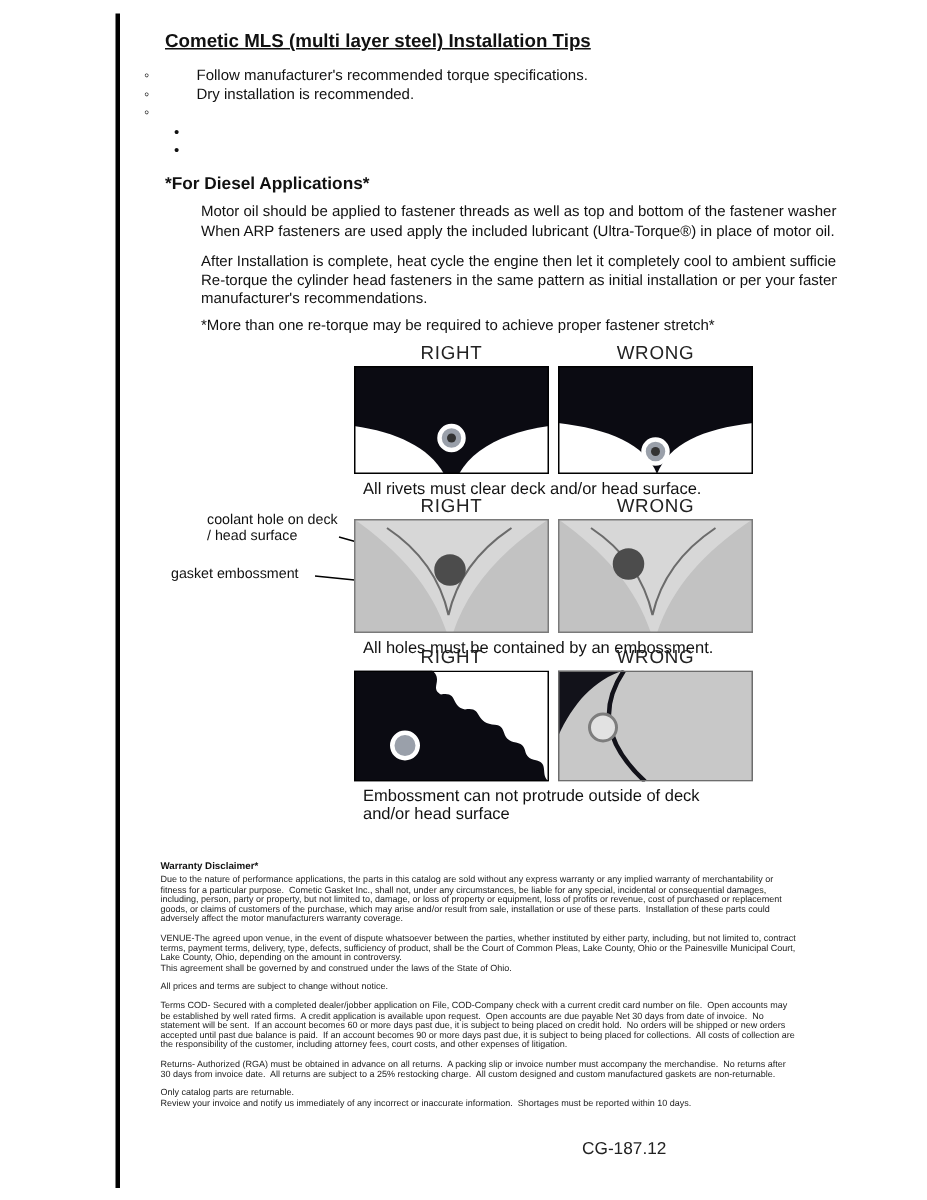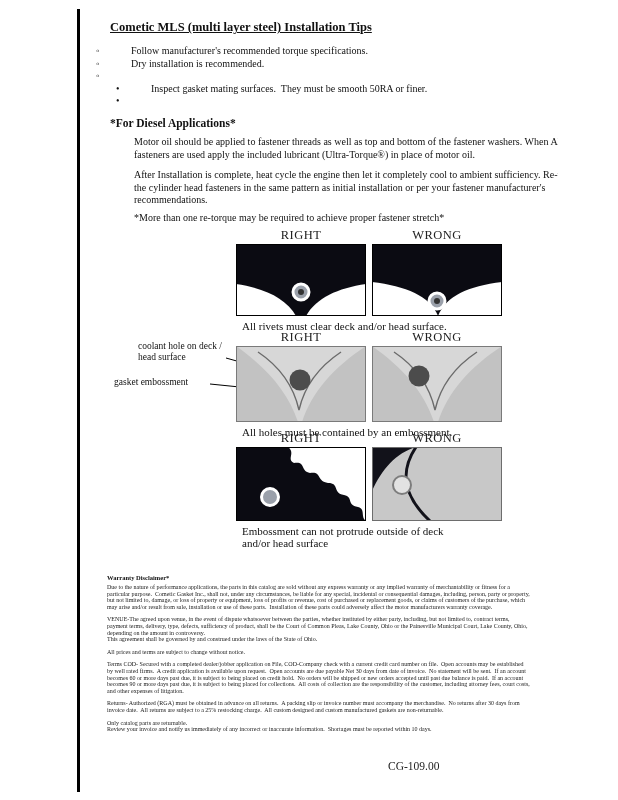--- a/index.html
+++ b/index.html
@@ -1,19 +1,19 @@
 <!DOCTYPE html>
 <html><head>
 <meta charset="utf-8">
 <style>
   * { margin:0; padding:0; box-sizing:border-box; }
   html,body { background:#ffffff; }
   .page {
     position:relative; width:558px; height:800px; background:#fff;
-    font-family:Liberation Serif, serif; color:#111; overflow:hidden;
+    font-family:Liberation Sans, sans-serif; color:#111; overflow:hidden;
   }
   .spine { position:absolute; left:77px; top:9px; width:3px; height:783px; background:#000; }
 
   .title {
     position:absolute; left:110px; top:20px; font-size:12.5px; font-weight:bold;
     text-decoration:underline; white-space:nowrap;
   }
 
   .tips { position:absolute; left:96px; top:45px; width:482px; font-size:10px; }
   .tip { display:flex; line-height:12.6px; }
@@ -56,21 +56,20 @@
     </div>
     <div class="tip">
       <span class="mk">◦</span>
       <span class="tx">Dry installation is recommended.</span>
     </div>
     <div class="tip">
       <span class="mk">◦</span>
     </div>
     <div class="tip sub">
       <span class="mk">•</span>
-      <span class="tx">Inspect gasket mating surfaces.  They must be smooth 50RA or finer.</span>
     </div>
     <div class="tip sub">
       <span class="mk">•</span>
     </div>
   </div>
 
   <div class="diesel-heading">*For Diesel Applications*</div>
   <div class="para p1">Motor oil should be applied to fastener threads as well as top and bottom of the fastener washers. When ARP fasteners are used apply the included lubricant (Ultra-Torque®) in place of motor oil.</div>
   <div class="para p2">After Installation is complete, heat cycle the engine then let it completely cool to ambient sufficiency. Re-torque the cylinder head fasteners in the same pattern as initial installation or per your fastener manufacturer's recommendations.</div>
   <div class="para p3">*More than one re-torque may be required to achieve proper fastener stretch*</div>
@@ -163,15 +162,15 @@
     <p>Due to the nature of performance applications, the parts in this catalog are sold without any express warranty or any implied warranty of merchantability or fitness for a particular purpose.  Cometic Gasket Inc., shall not, under any circumstances, be liable for any special, incidental or consequential damages, including, person, party or property, but not limited to, damage, or loss of property or equipment, loss of profits or revenue, cost of purchased or replacement goods, or claims of customers of the purchase, which may arise and/or result from sale, installation or use of these parts.  Installation of these parts could adversely affect the motor manufacturers warranty coverage.</p>
     <p>VENUE-The agreed upon venue, in the event of dispute whatsoever between the parties, whether instituted by either party, including, but not limited to, contract terms, payment terms, delivery, type, defects, sufficiency of product, shall be the Court of Common Pleas, Lake County, Ohio or the Painesville Municipal Court, Lake County, Ohio, depending on the amount in controversy.
 This agreement shall be governed by and construed under the laws of the State of Ohio.</p>
     <p>All prices and terms are subject to change without notice.</p>
     <p>Terms COD- Secured with a completed dealer/jobber application on File, COD-Company check with a current credit card number on file.  Open accounts may be established by well rated firms.  A credit application is available upon request.  Open accounts are due payable Net 30 days from date of invoice.  No statement will be sent.  If an account becomes 60 or more days past due, it is subject to being placed on credit hold.  No orders will be shipped or new orders accepted until past due balance is paid.  If an account becomes 90 or more days past due, it is subject to being placed for collections.  All costs of collection are the responsibility of the customer, including attorney fees, court costs, and other expenses of litigation.</p>
     <p>Returns- Authorized (RGA) must be obtained in advance on all returns.  A packing slip or invoice number must accompany the merchandise.  No returns after 30 days from invoice date.  All returns are subject to a 25% restocking charge.  All custom designed and custom manufactured gaskets are non-returnable.</p>
     <p>Only catalog parts are returnable.
 Review your invoice and notify us immediately of any incorrect or inaccurate information.  Shortages must be reported within 10 days.</p>
   </div>
 
-  <div class="footer">CG-109.00</div>
+  <div class="footer">CG-187.12</div>
 
 </div>
 
 </body></html>

